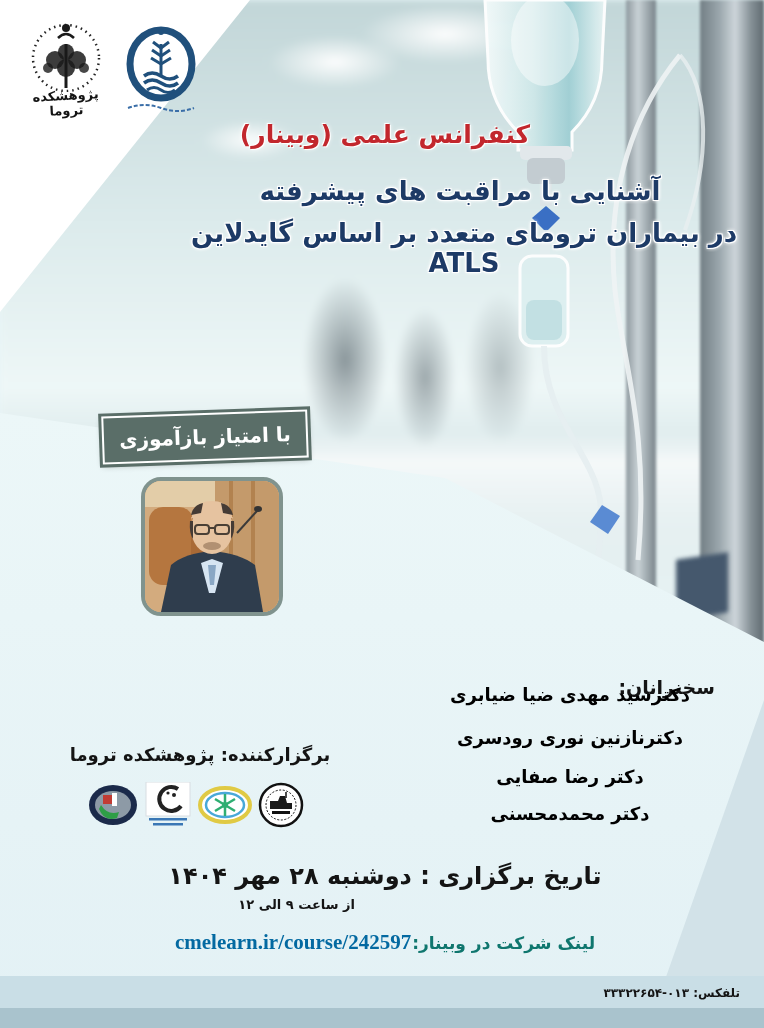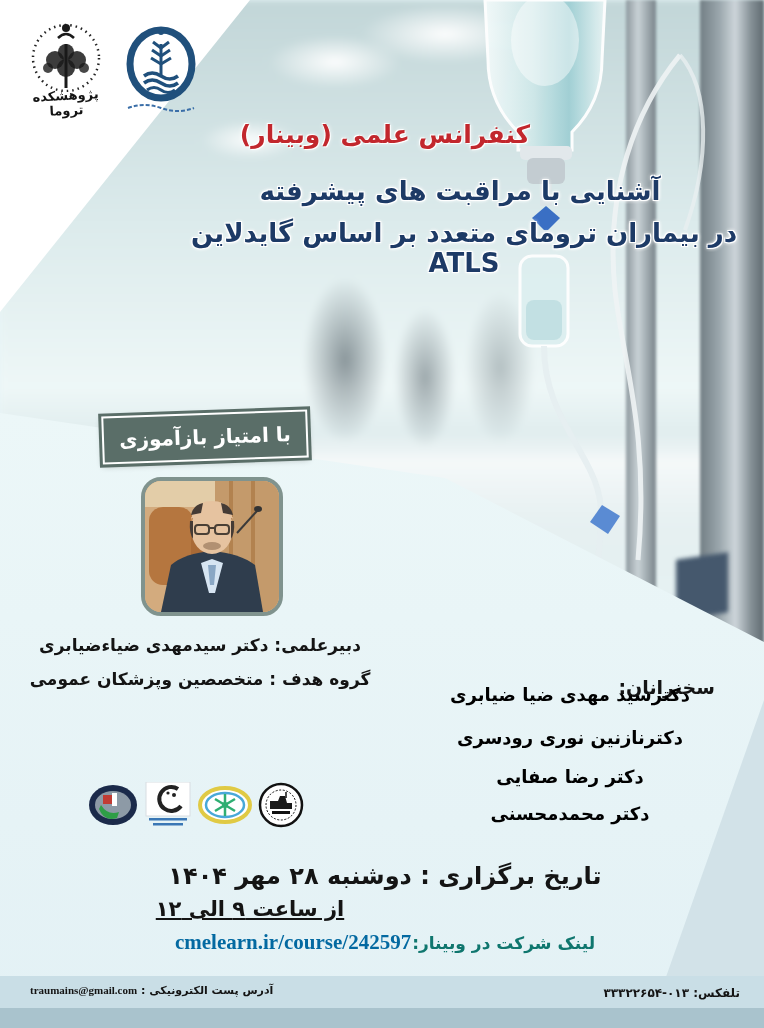--- a/index.html
+++ b/index.html
@@ -58,22 +58,22 @@
     font-weight:bold;font-size:17px;line-height:34px;}
   .organizer{position:absolute;left:30px;top:744px;width:340px;text-align:center;
     font-weight:bold;font-size:18px;}
   .org-logos{position:absolute;left:88px;top:782px;display:flex;gap:6px;align-items:center;}
   .speakers{position:absolute;left:425px;top:640px;width:290px;}
   .speakers .head{font-weight:bold;font-size:19px;text-align:right;padding-left:14px;direction:rtl;margin-top:36px;}
   .speakers .name{font-weight:bold;font-size:18px;text-align:center;direction:rtl;
     position:absolute;left:0;width:100%;}
   .date-line{position:absolute;left:135px;top:862px;width:500px;text-align:center;
     font-weight:bold;font-size:24px;}
-  .time-line{position:absolute;left:145px;top:897px;width:210px;text-align:center;
-    font-weight:bold;font-size:21px;text-decoration:underline;}
+  .time-line{position:absolute;left:145px;top:897px;width:210px;text-align:right;
+    font-weight:bold;font-size:13px;}
   .link-line{position:absolute;left:85px;top:930px;width:600px;display:flex;
     flex-direction:row;justify-content:center;align-items:baseline;direction:rtl;gap:1px;}
   .link-line .lbl{font-weight:bold;font-size:17px;color:#0f766e;}
   .link-line .url{font-family:"Liberation Serif","DejaVu Serif",serif;font-weight:bold;
     font-size:21px;color:#0369a1;direction:ltr;}
   .email-line{position:absolute;left:30px;top:984px;font-size:11px;font-weight:bold;direction:rtl;}
   .email-line .em{font-family:"Liberation Serif",serif;direction:ltr;}
   .telefax{position:absolute;right:24px;top:986px;font-size:12px;font-weight:bold;direction:rtl;}
   .trauma-caption{position:absolute;left:14px;top:88px;width:104px;text-align:center;
     font-size:13px;font-weight:bold;direction:rtl;transform:rotate(-3deg);}
@@ -169,25 +169,22 @@
       <path d="M89,40 Q90,52 86,58 L86,40 Z" fill="#453b35"></path>
       <path d="M46,34 Q48,24 58,22 L56,32 Z" fill="#453b35"></path>
       <path d="M88,34 Q86,24 76,22 L78,32 Z" fill="#453b35"></path>
       <rect x="50" y="44" width="14" height="9" rx="3" fill="none" stroke="#4a4036" stroke-width="2"></rect>
       <rect x="70" y="44" width="14" height="9" rx="3" fill="none" stroke="#4a4036" stroke-width="2"></rect>
       <line x1="64" y1="47" x2="70" y2="47" stroke="#4a4036" stroke-width="2"></line>
       <ellipse cx="67" cy="65" rx="9" ry="4" fill="#9a7a5e" opacity="0.7"></ellipse>
     </svg>
   </div>
 
-  <div class="sec-block fa">
-    <div>دبیرعلمی: دکتر سیدمهدی ضیاءضیابری</div>
-    <div>گروه هدف : متخصصین وپزشکان عمومی</div>
-  </div>
-
+
+  <div class="organizer fa">برگزارکننده: پژوهشکده تروما</div>
 
   <div class="org-logos">
     <svg width="50" height="42" viewBox="0 0 50 42">
       <ellipse cx="25" cy="21" rx="24" ry="20" fill="#1b2a4a"></ellipse>
       <ellipse cx="25" cy="21" rx="18" ry="14" fill="#8d9aa6"></ellipse>
       <rect x="15" y="11" width="13" height="9" fill="#c13b33"></rect>
       <rect x="24" y="9" width="5" height="13" fill="#ffffff"></rect>
       <path d="M13,21 q7,11 18,7 l-2,6 q-13,4 -18,-9 z" fill="#2e9e46"></path>
     </svg>
     <svg width="48" height="46" viewBox="0 0 48 46">
@@ -231,19 +228,15 @@
   <div class="date-line fa">تاریخ برگزاری : دوشنبه ۲۸ مهر ۱۴۰۴</div>
   <div class="time-line fa">از ساعت ۹ الی ۱۲</div>
 
   <div class="link-line">
     <span class="lbl">لینک شرکت در وبینار:</span>
     <span class="url">cmelearn.ir/course/242597</span>
   </div>
 
   <div class="footer-band"></div>
   <div class="footer-strip"></div>
-  <div class="email-line fa">
-    <span>آدرس پست الکترونیکی :</span>
-    <span class="em">traumains@gmail.com</span>
-  </div>
   <div class="telefax fa">تلفکس: ۰۱۳-۳۳۳۲۲۶۵۴</div>
 
 </div>
 
 </body></html>

